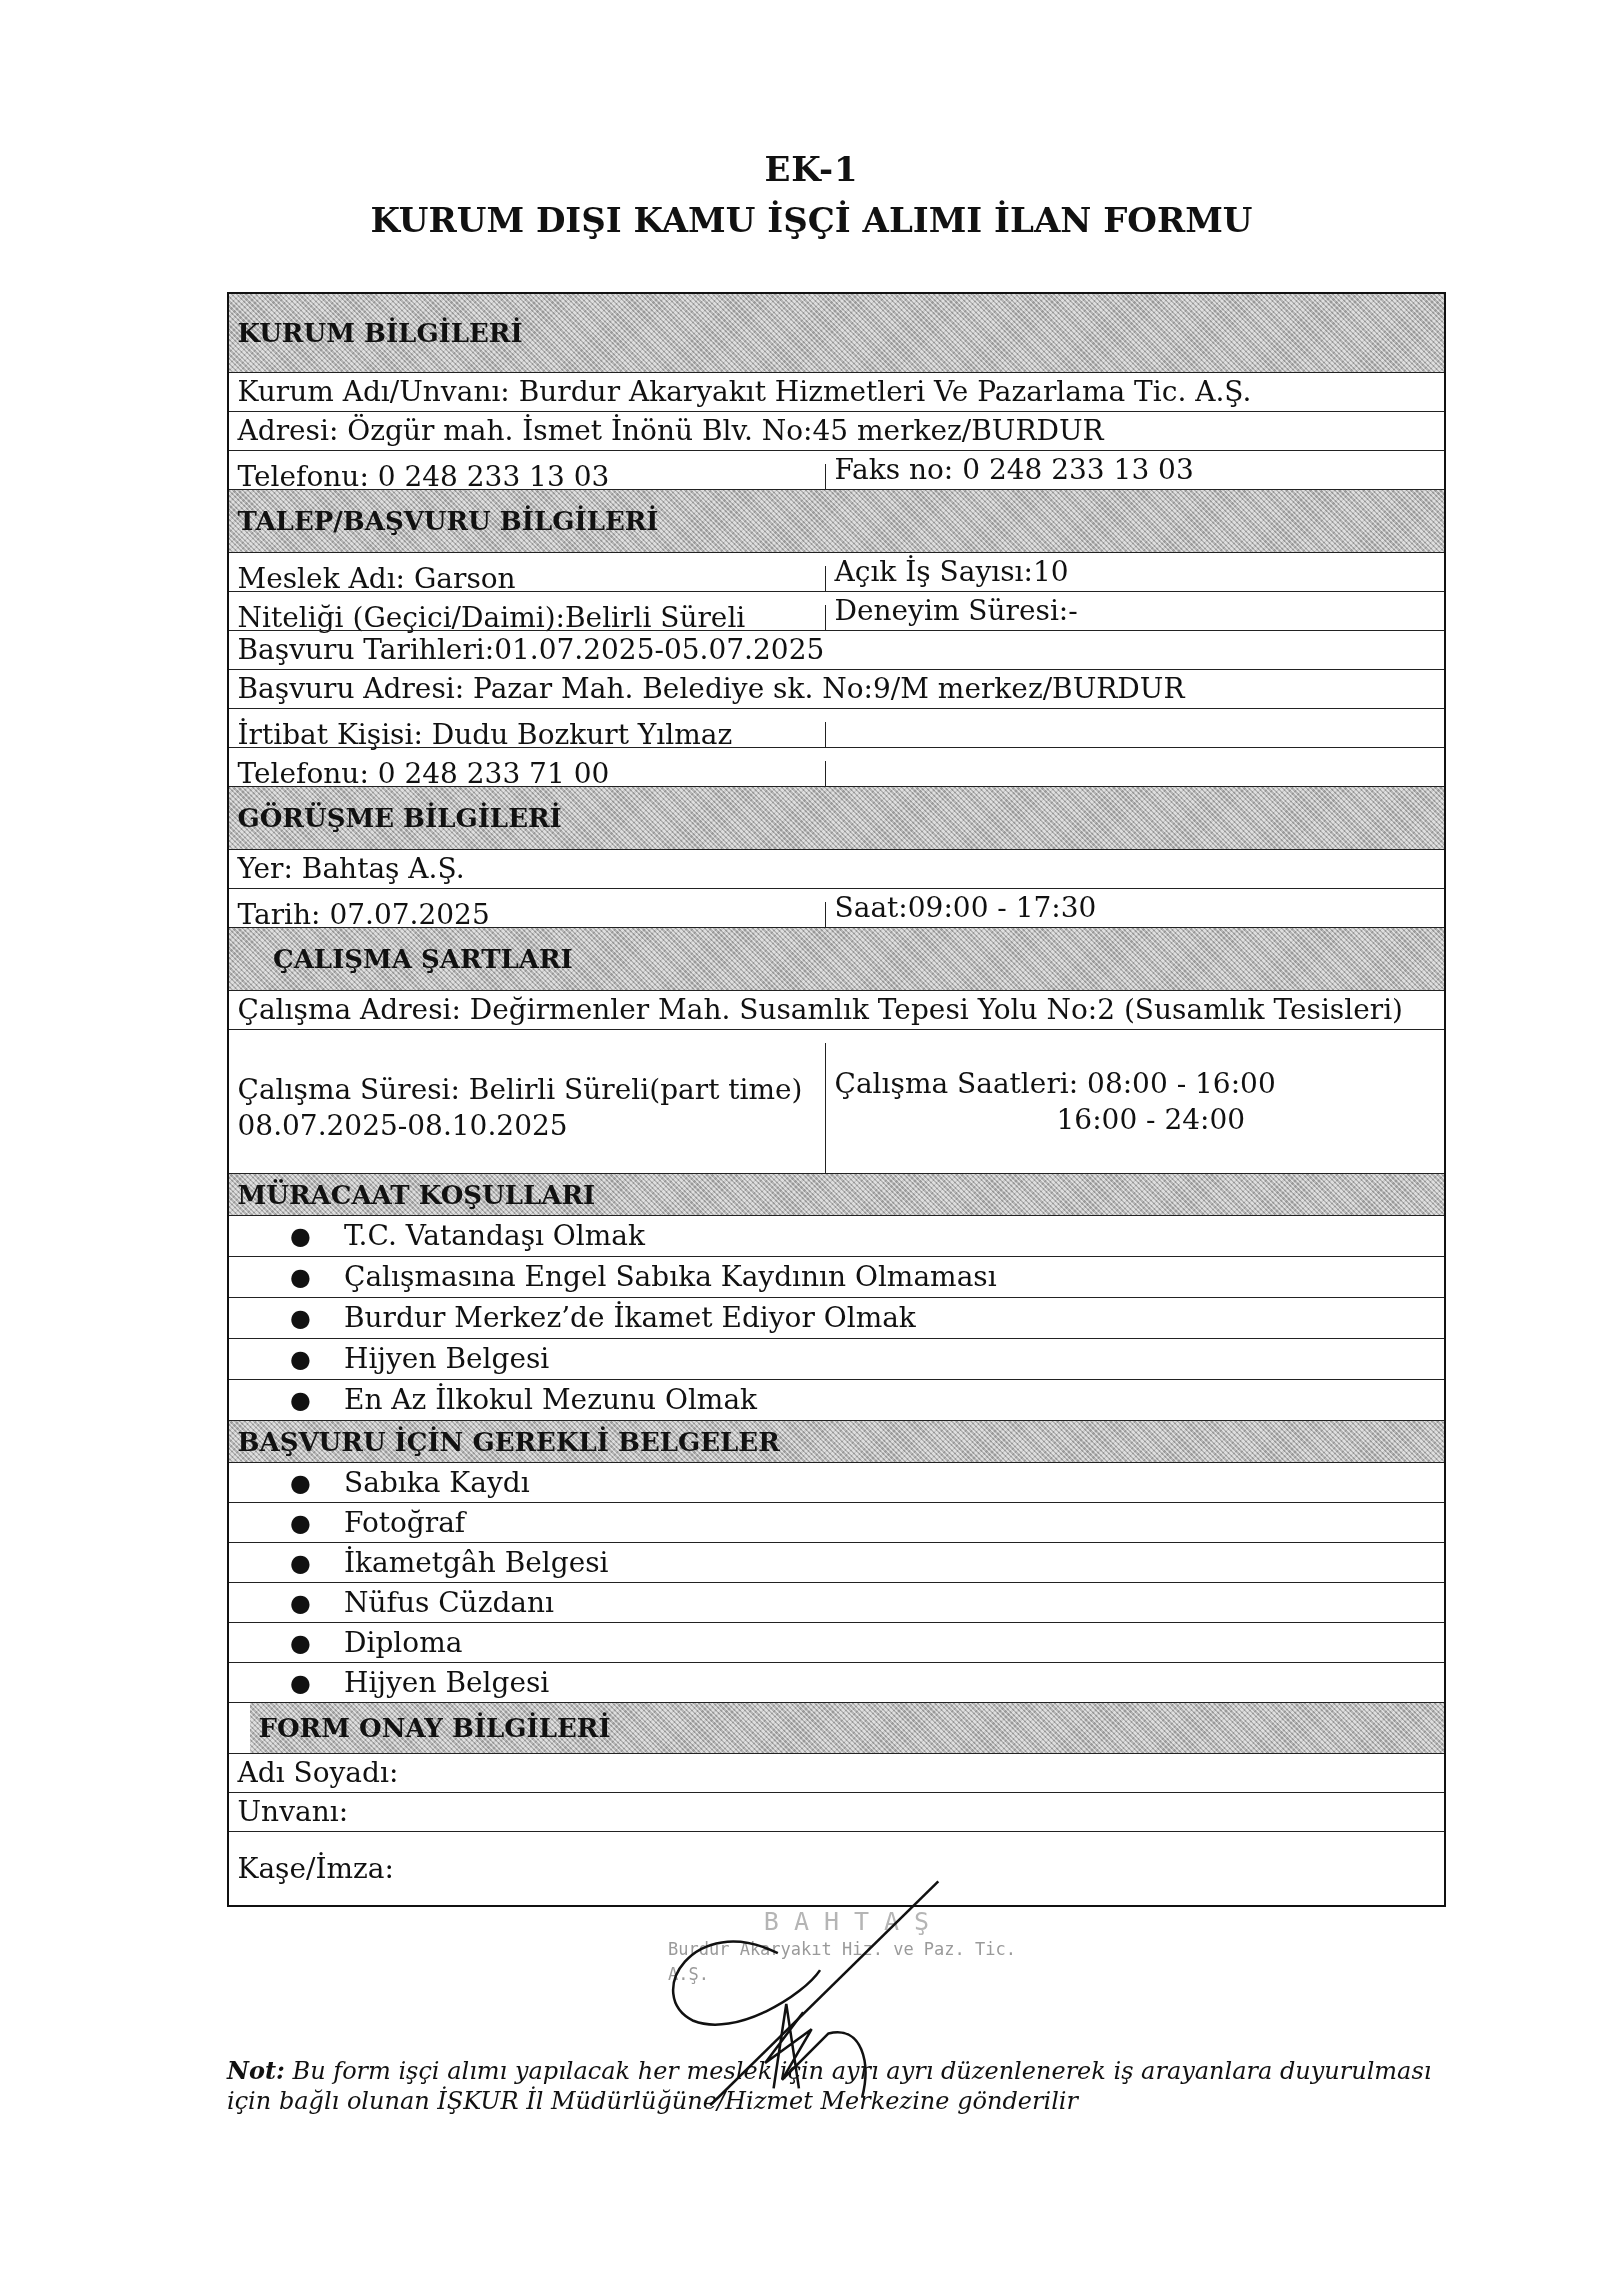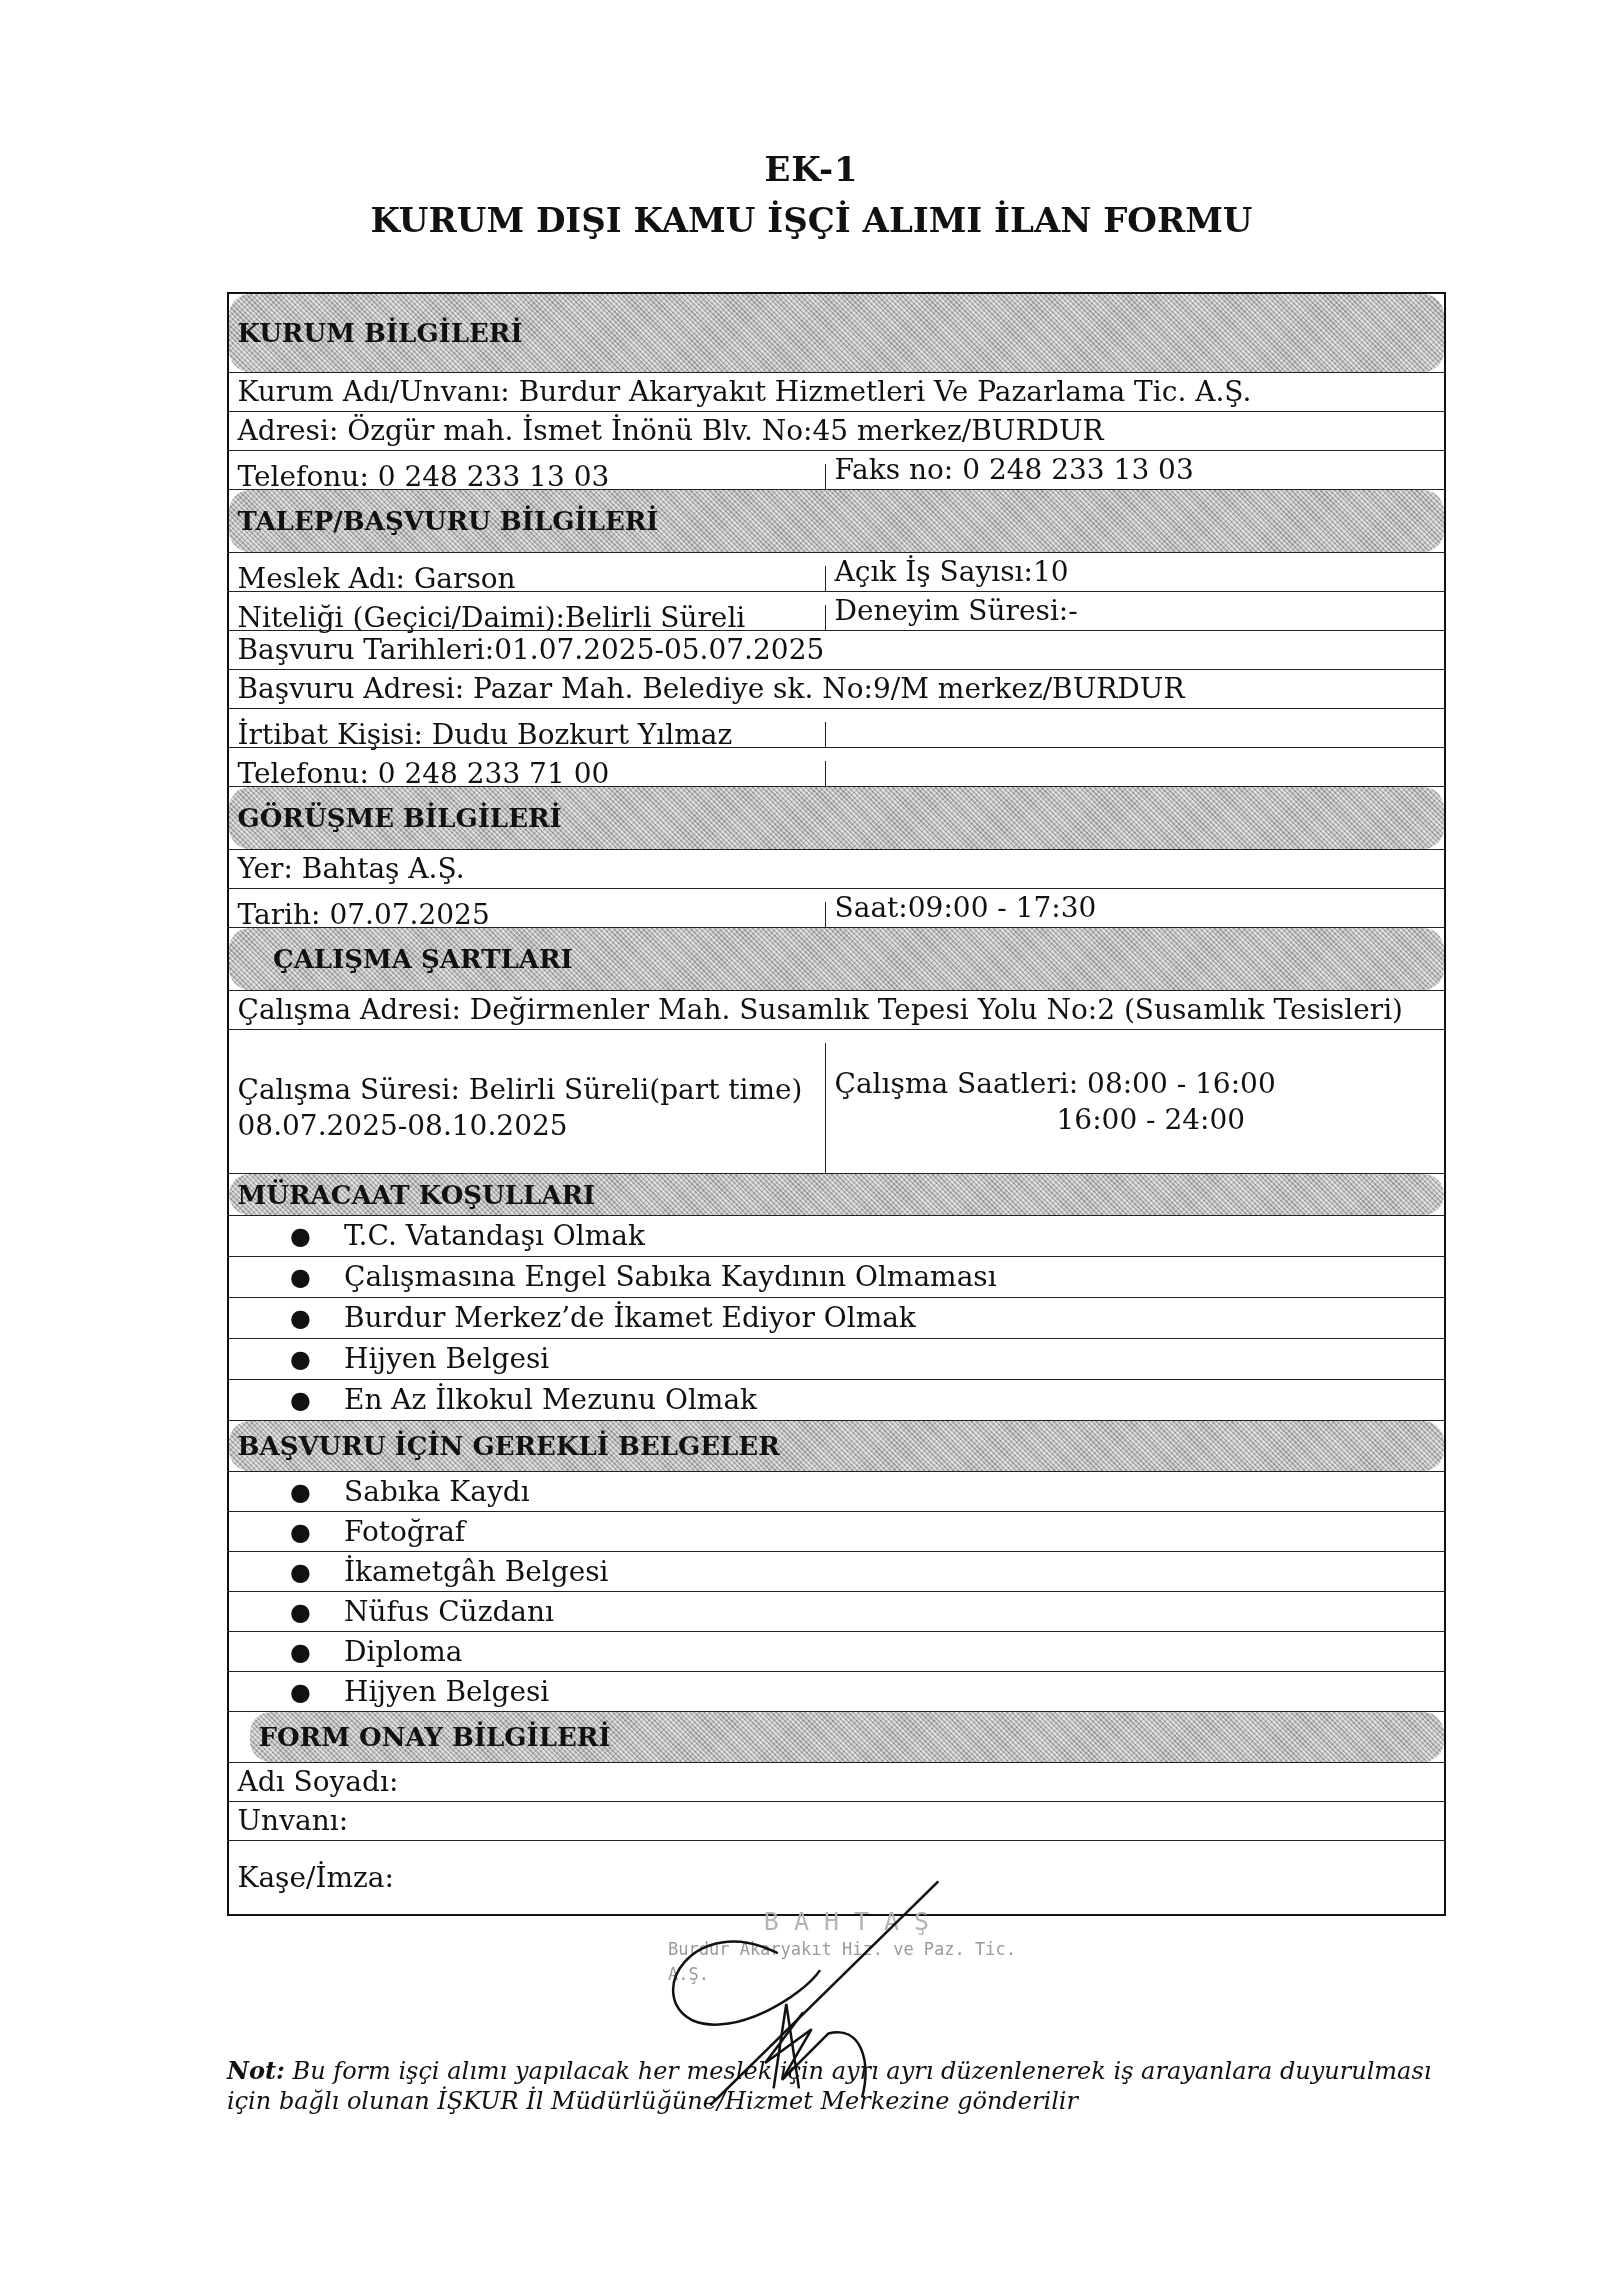--- a/index.html
+++ b/index.html
@@ -14,21 +14,21 @@
   .row:first-child { border-top:none; }
   .cell { box-sizing:border-box; padding:0 8.5px; font-size:28px; line-height:34px;
           white-space:nowrap; overflow:visible; display:flex; align-items:center; }
   .left { width:597px; border-right:1.7px solid #222;margin-top:13px; }
   .right { flex:1; }
   .full { flex:1; }
   .section { background-color:#bdbdbd;
     background-image:
       repeating-linear-gradient(45deg, rgba(255,255,255,0.35) 0 1.7px, rgba(0,0,0,0.12) 1.7px 3.4px),
       repeating-linear-gradient(-45deg, rgba(255,255,255,0.25) 0 2.5px, rgba(0,0,0,0.08) 2.5px 4.2px);
-    font-weight:bold; font-size:26px;border-radius:21px; }
+    font-weight:bold; font-size:26px; }
   .h-sec-1 { height:78px; } .h-row { height:39px; } .h-sec { height:63px; }
   .h-tall { height:144px; }
   .cell.multi { flex-direction:column; align-items:flex-start; justify-content:center; }
   .multi .ln { line-height:36px; }
   .bullet-cell { padding-left:61px; }
   .bullet { display:inline-block; width:54px; font-size:24px; }
   .h-bul { height:41px; }
   .note { position:absolute; left:227px; top:2056px; width:1234px; font-style:italic;
           font-size:24px; line-height:30px; }
   .note b { font-weight:bold; }
@@ -143,21 +143,21 @@
         <span>Hijyen Belgesi</span>
       </div>
   </div>
   <div class="row h-bul">
     <div class="cell full bullet-cell">
         <span class="bullet">●</span>
         <span>En Az İlkokul Mezunu Olmak</span>
       </div>
   </div>
 
-  <div class="row h-sec" style="height:51px;">
+  <div class="row h-sec" style="height:42px;">
     <div class="cell full section">BAŞVURU İÇİN GEREKLİ BELGELER</div>
   </div>
   <div class="row h-bul" style="height:40px;">
     <div class="cell full bullet-cell">
         <span class="bullet">●</span>
         <span>Sabıka Kaydı</span>
       </div>
   </div>
   <div class="row h-bul" style="height:40px;">
     <div class="cell full bullet-cell">

